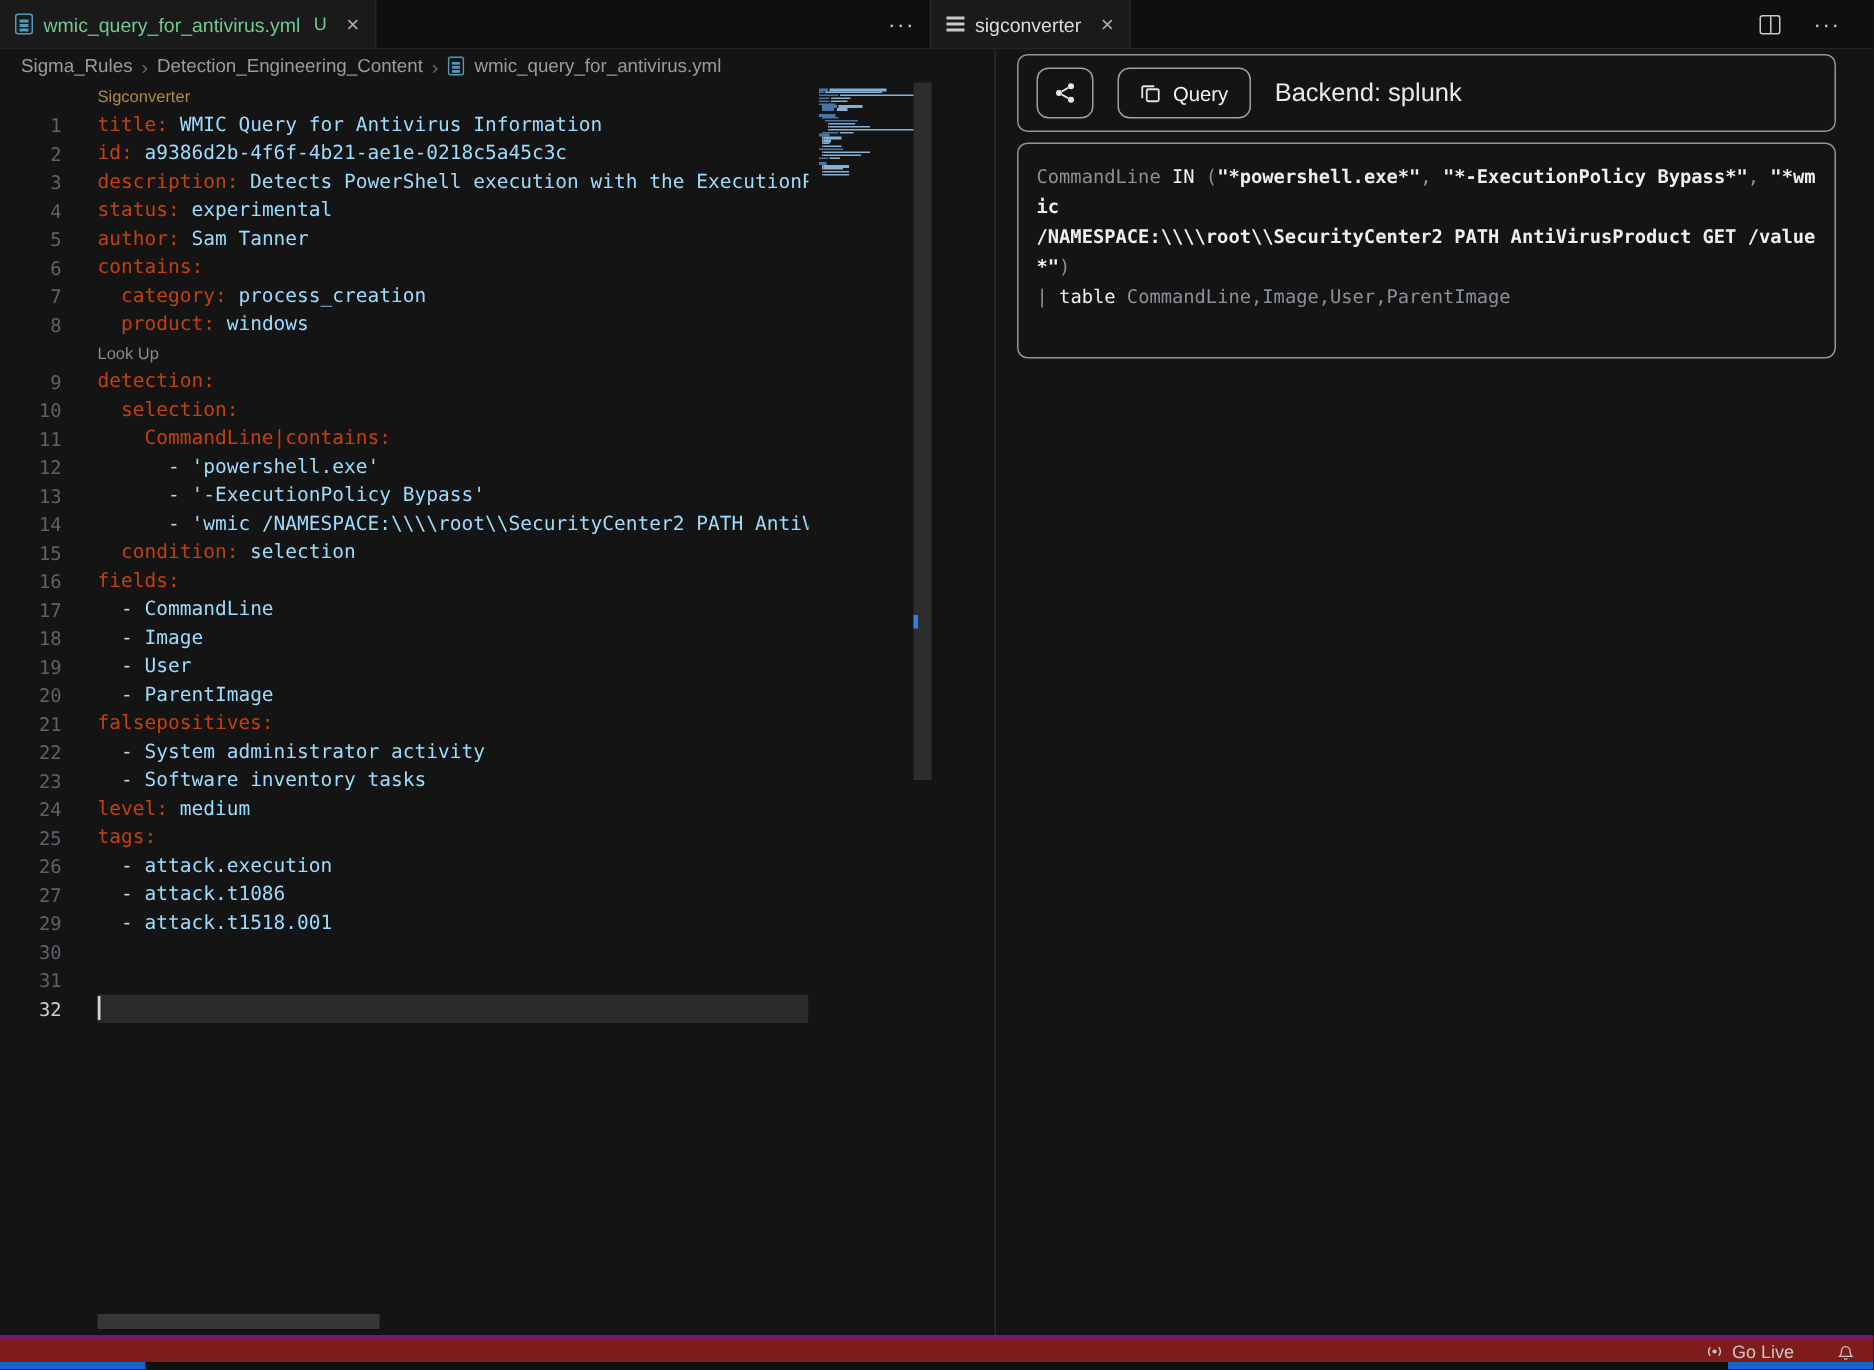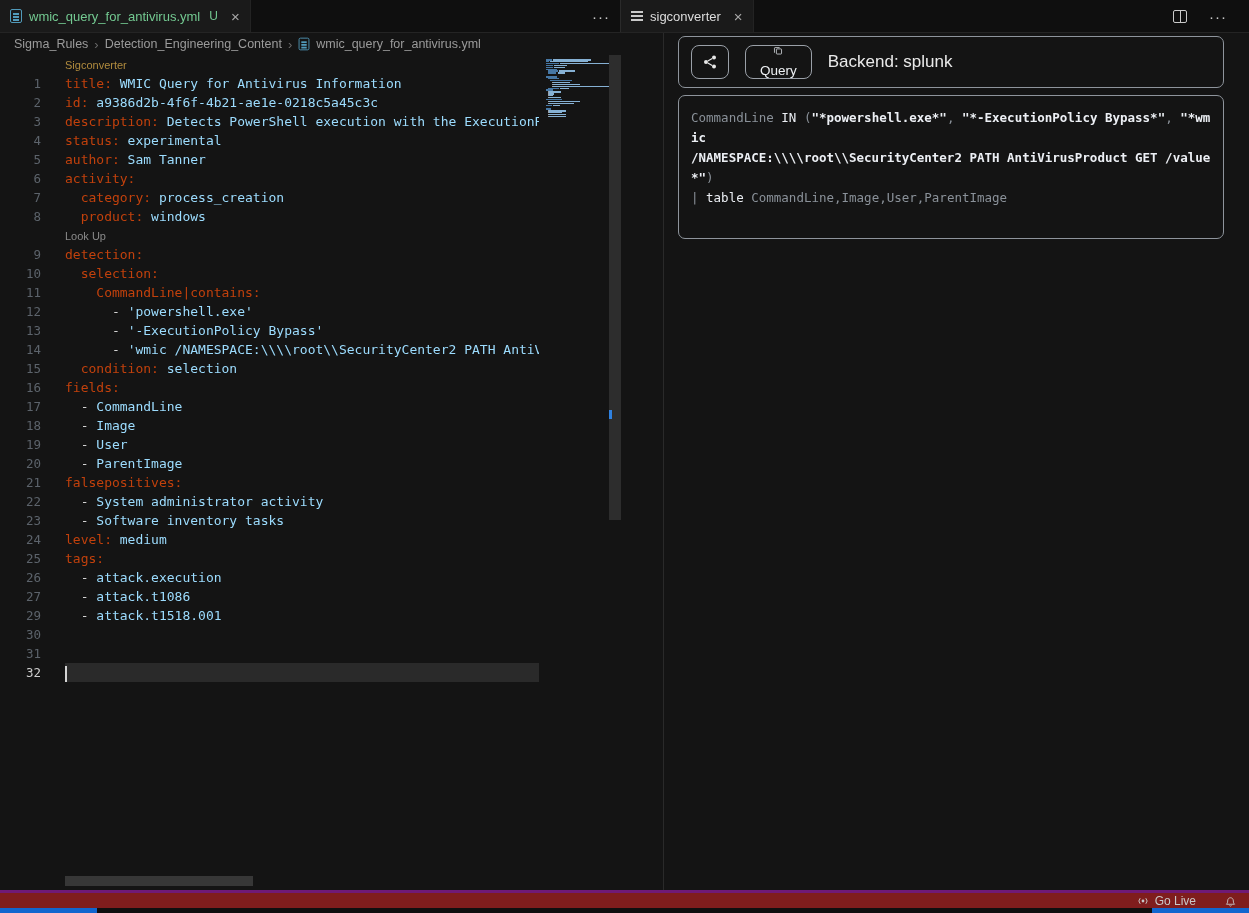--- a/index.html
+++ b/index.html
@@ -63,21 +63,21 @@
   .vscroll { width: 12px; position: relative; }
   .vthumb { position: absolute; left: 0; top: 0; width: 12px; height: 465px; background: rgba(121,121,121,0.25); }
   .vmark { position: absolute; left: 0; top: 355px; width: 3px; height: 9px; background: #2f81e0; }
   .hscroll { position: absolute; left: 65px; bottom: 4px; width: 188px; height: 10px; background: rgba(121,121,121,0.35); }
 
   
   .panel { flex: 1; padding: 3px 25px 0 14px; background: #141414; overflow: hidden; }
   .panel-box { border: 1px solid #8e949c; border-radius: 7px; background: transparent; }
   .header-box { height: 52px; display: flex; align-items: center; gap: 16px; padding: 0 12px; margin-bottom: 7px; }
   .icon-btn { width: 38px; height: 34px; display: flex; align-items: center; justify-content: center; background: transparent; border: 1px solid #9aa0a8; border-radius: 8px; cursor: pointer; }
-  .query-btn { height: 34px; display: flex; align-items: center; gap: 8px; padding: 0 14px; background: transparent; border: 1px solid #9aa0a8; border-radius: 8px; color: #eef1f4; font-size: 13.5px; font-family: "Liberation Sans", sans-serif; cursor: pointer; flex-direction: column; }
+  .query-btn { height: 34px; display: flex; align-items: center; gap: 8px; padding: 0 14px; background: transparent; border: 1px solid #9aa0a8; border-radius: 8px; color: #eef1f4; font-size: 13.5px; font-family: "Liberation Sans", sans-serif; cursor: pointer; }
   .backend { color: #eaeaea; font-size: 17px; }
   .query-box { min-height: 106px; padding: 12px 12px 30px 12px; font-family: "DejaVu Sans Mono", monospace; font-size: 12.5px; line-height: 20px; color: #8a9199; }
   .q-line { white-space: pre-wrap; word-break: break-all; }
   .q-dim { color: #8a9199; }
   .q-kw { color: #eceff4; font-weight: normal; }
   .q-str { color: #eceff4; font-weight: bold; }
 
   
   .statusbar { flex: 0 0 18px; background: #7f1d1d; border-top: 3px solid #701a75; display: flex; align-items: center; justify-content: flex-end; gap: 28px; padding: 0 12px; }
   .sb-item { display: flex; align-items: center; gap: 5px; color: #c8c8c8; font-size: 12px; cursor: pointer; }
@@ -127,21 +127,21 @@
           <span class="bc-item">wmic_query_for_antivirus.yml</span>
         </div>
       <div class="editor">
         <div class="lines">
             <div class="row"><span class="gutter"></span><span class="code"><span class="lens gold">Sigconverter</span></span></div>
             <div class="row"><span class="gutter">1</span><span class="code"><span class="tk-key">title:</span><span class="tk-val"> WMIC Query for Antivirus Information</span></span></div>
             <div class="row"><span class="gutter">2</span><span class="code"><span class="tk-key">id:</span><span class="tk-val"> a9386d2b-4f6f-4b21-ae1e-0218c5a45c3c</span></span></div>
             <div class="row"><span class="gutter">3</span><span class="code"><span class="tk-key">description:</span><span class="tk-val"> Detects PowerShell execution with the ExecutionPoli</span></span></div>
             <div class="row"><span class="gutter">4</span><span class="code"><span class="tk-key">status:</span><span class="tk-val"> experimental</span></span></div>
             <div class="row"><span class="gutter">5</span><span class="code"><span class="tk-key">author:</span><span class="tk-val"> Sam Tanner</span></span></div>
-            <div class="row"><span class="gutter">6</span><span class="code"><span class="tk-key">activity:</span></span></div>
+            <div class="row"><span class="gutter">6</span><span class="code"><span class="tk-key">contains:</span></span></div>
             <div class="row"><span class="gutter">7</span><span class="code"><span class="tk-key">  category:</span><span class="tk-val"> process_creation</span></span></div>
             <div class="row"><span class="gutter">8</span><span class="code"><span class="tk-key">  product:</span><span class="tk-val"> windows</span></span></div>
             <div class="row"><span class="gutter"></span><span class="code"><span class="lens">Look Up</span></span></div>
             <div class="row"><span class="gutter">9</span><span class="code"><span class="tk-key">detection:</span></span></div>
             <div class="row"><span class="gutter">10</span><span class="code"><span class="tk-key">  selection:</span></span></div>
             <div class="row"><span class="gutter">11</span><span class="code"><span class="tk-key">    CommandLine|contains:</span></span></div>
             <div class="row"><span class="gutter">12</span><span class="code"><span class="tk-punct">      - </span><span class="tk-str">'powershell.exe'</span></span></div>
             <div class="row"><span class="gutter">13</span><span class="code"><span class="tk-punct">      - </span><span class="tk-str">'-ExecutionPolicy Bypass'</span></span></div>
             <div class="row"><span class="gutter">14</span><span class="code"><span class="tk-punct">      - </span><span class="tk-str">'wmic /NAMESPACE:\\\\root\\SecurityCenter2 PATH AntiVir</span></span></div>
             <div class="row"><span class="gutter">15</span><span class="code"><span class="tk-key">  condition:</span><span class="tk-val"> selection</span></span></div>

